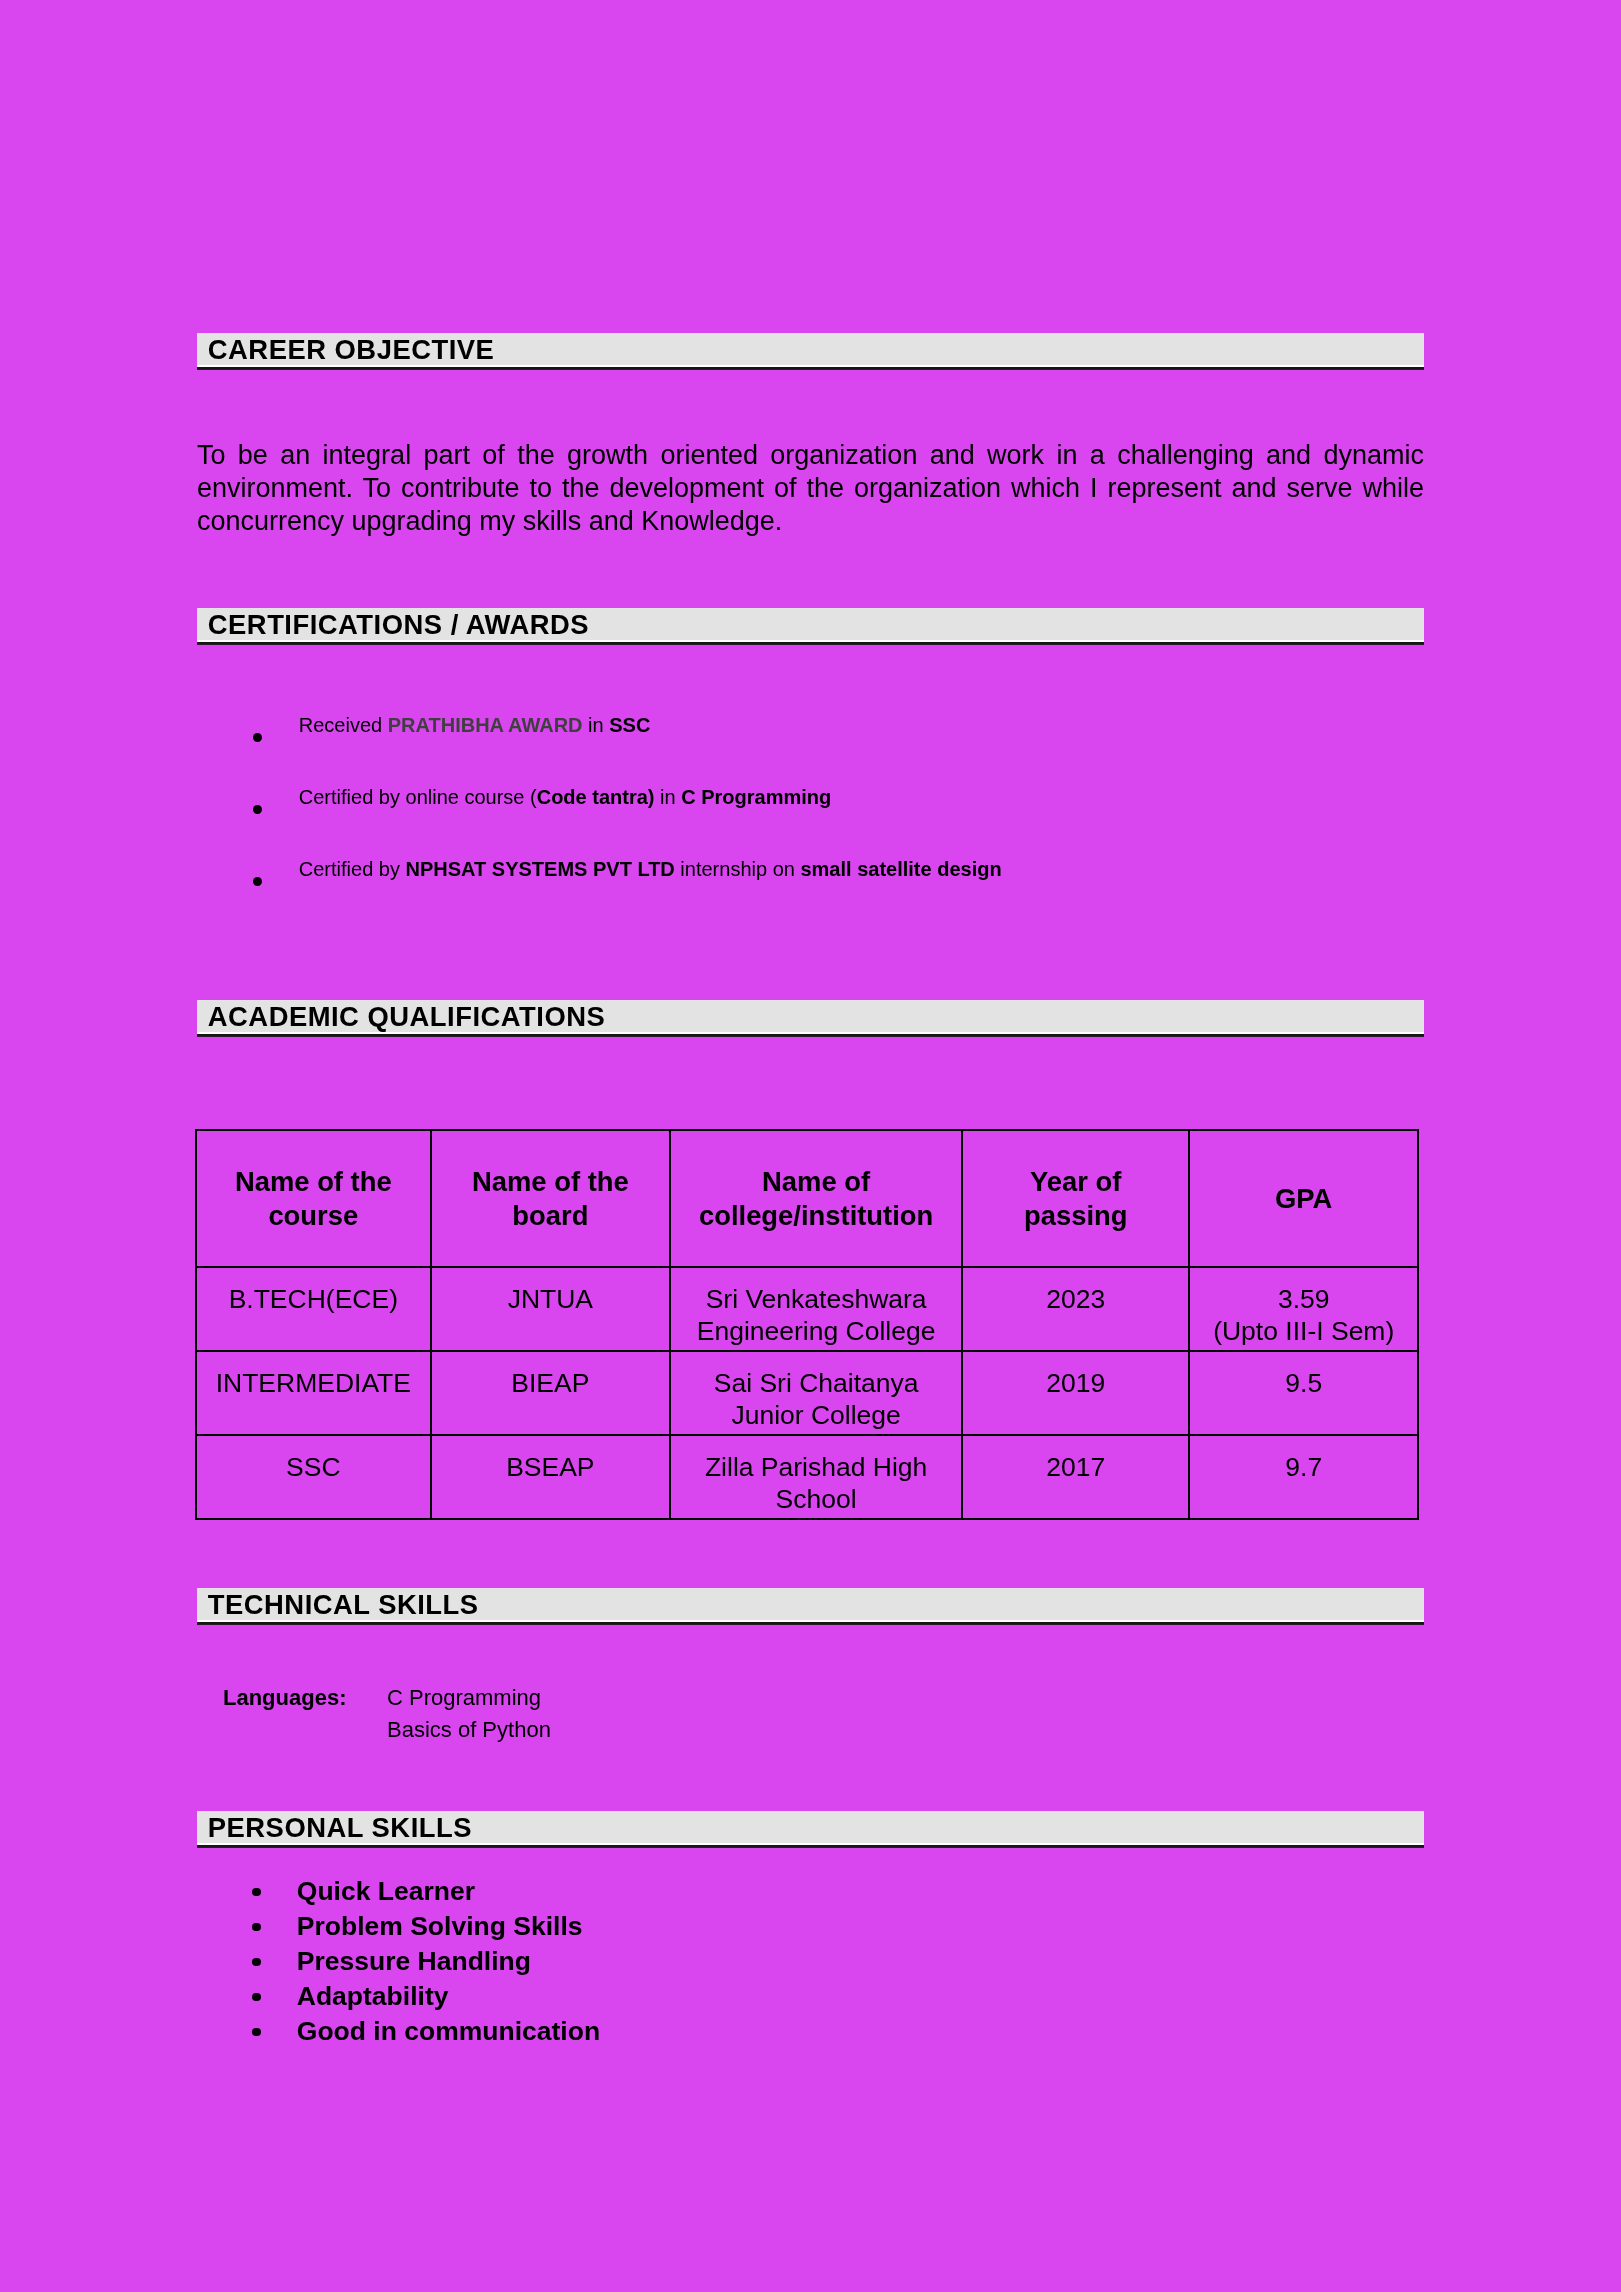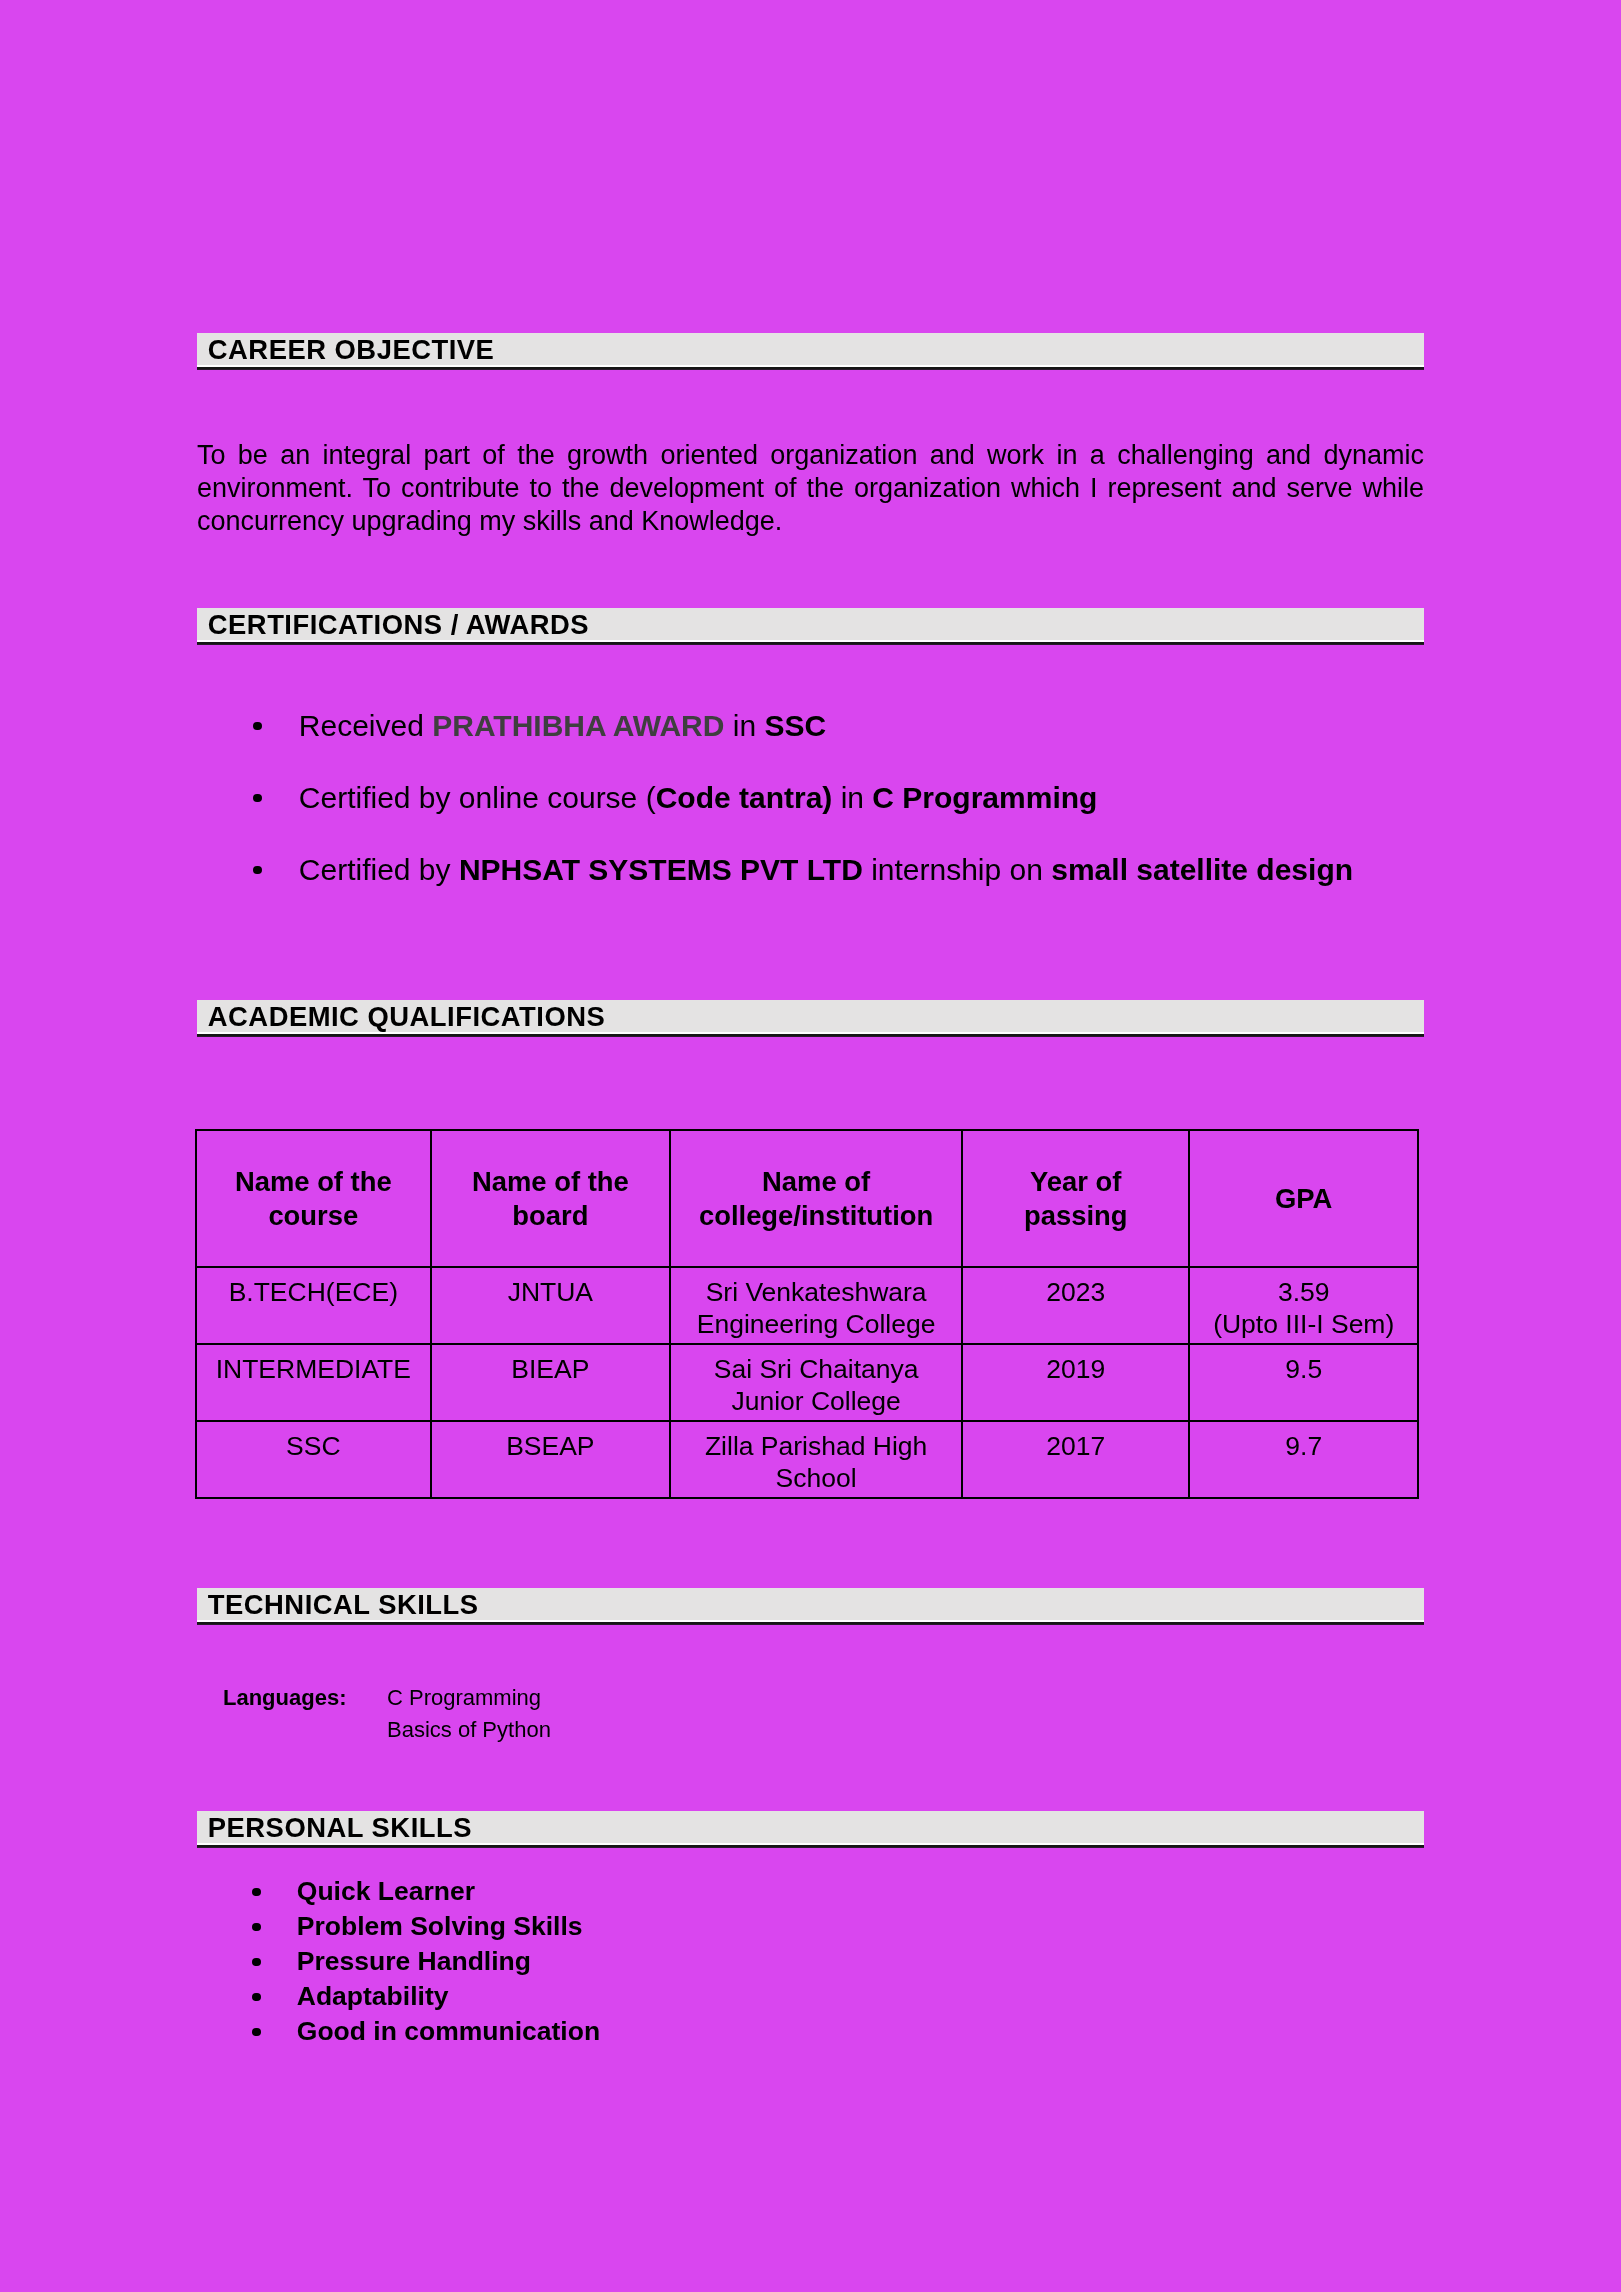--- a/index.html
+++ b/index.html
@@ -45,23 +45,23 @@
 
   
   .cert-list {
     position: absolute;
     left: 197px;
     top: 709px;
     width: 1227px;
   }
   .cert-item {
     display: flex;
-    align-items: flex-start;
+    align-items: flex-end;
     margin-bottom: 39px;
-    font-size: 30px;
+    font-size: 20px;
     line-height: 33px;
   }
   .dot {
     flex: none;
     width: 8.8px;
     height: 8.8px;
     border-radius: 50%;
     background: #000000;
     margin-top: 12.7px;
   }
@@ -92,21 +92,21 @@
   .acad-table th {
     height: 135px;
     vertical-align: middle;
     font-weight: bold;
     font-size: 27.4px;
     line-height: 34px;
   }
   .acad-table td {
     height: 67px;
     vertical-align: top;
-    padding-top: 8px;
+    padding-top: 15px;
   }
 
   
   .tech-block {
     position: absolute;
     left: 223px;
     top: 1682px;
     display: flex;
     font-size: 22px;
     line-height: 32px;

